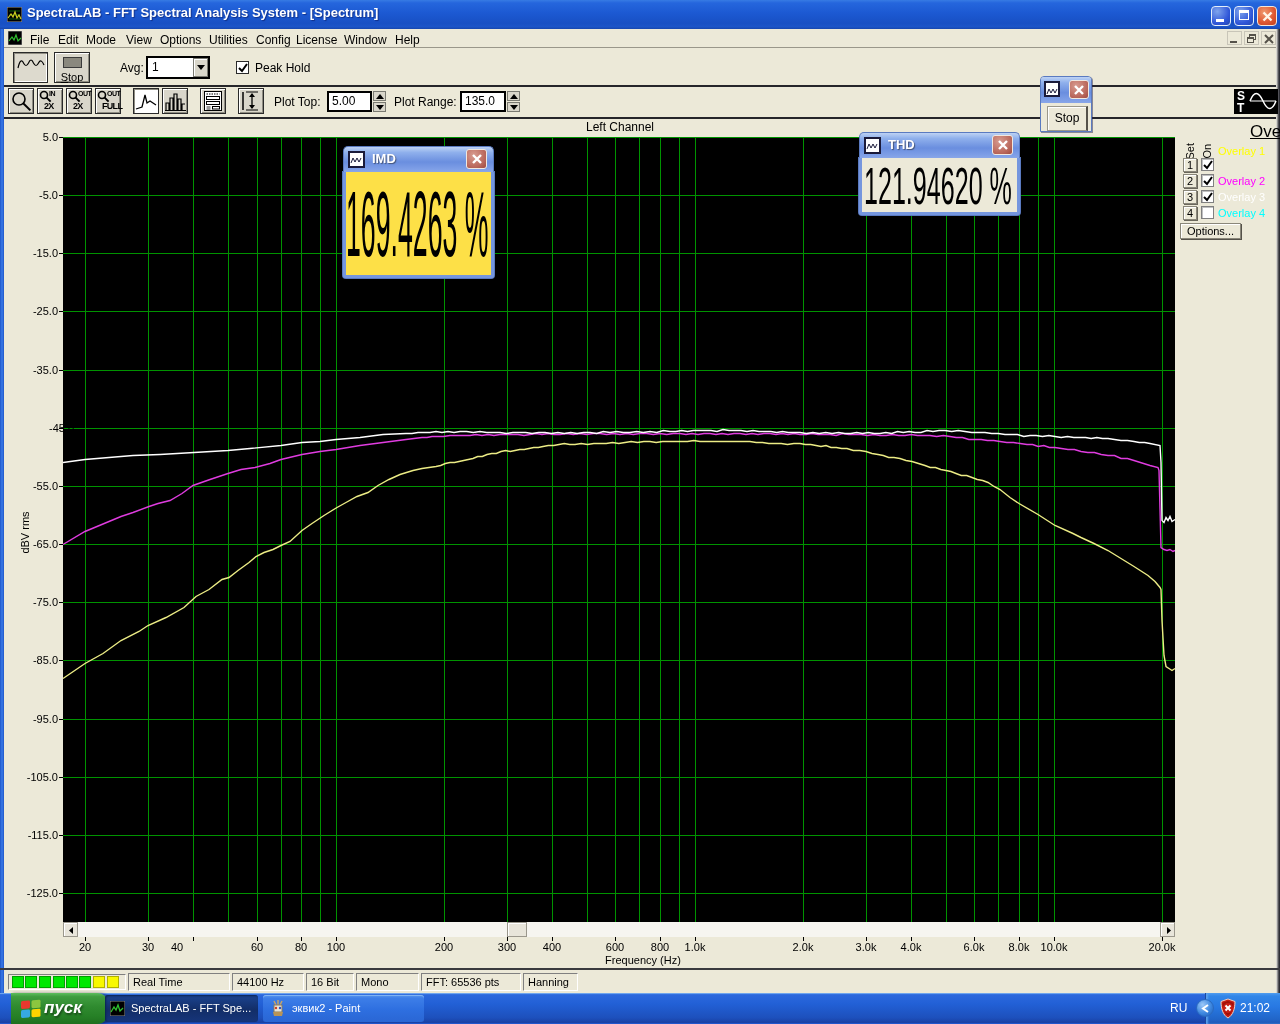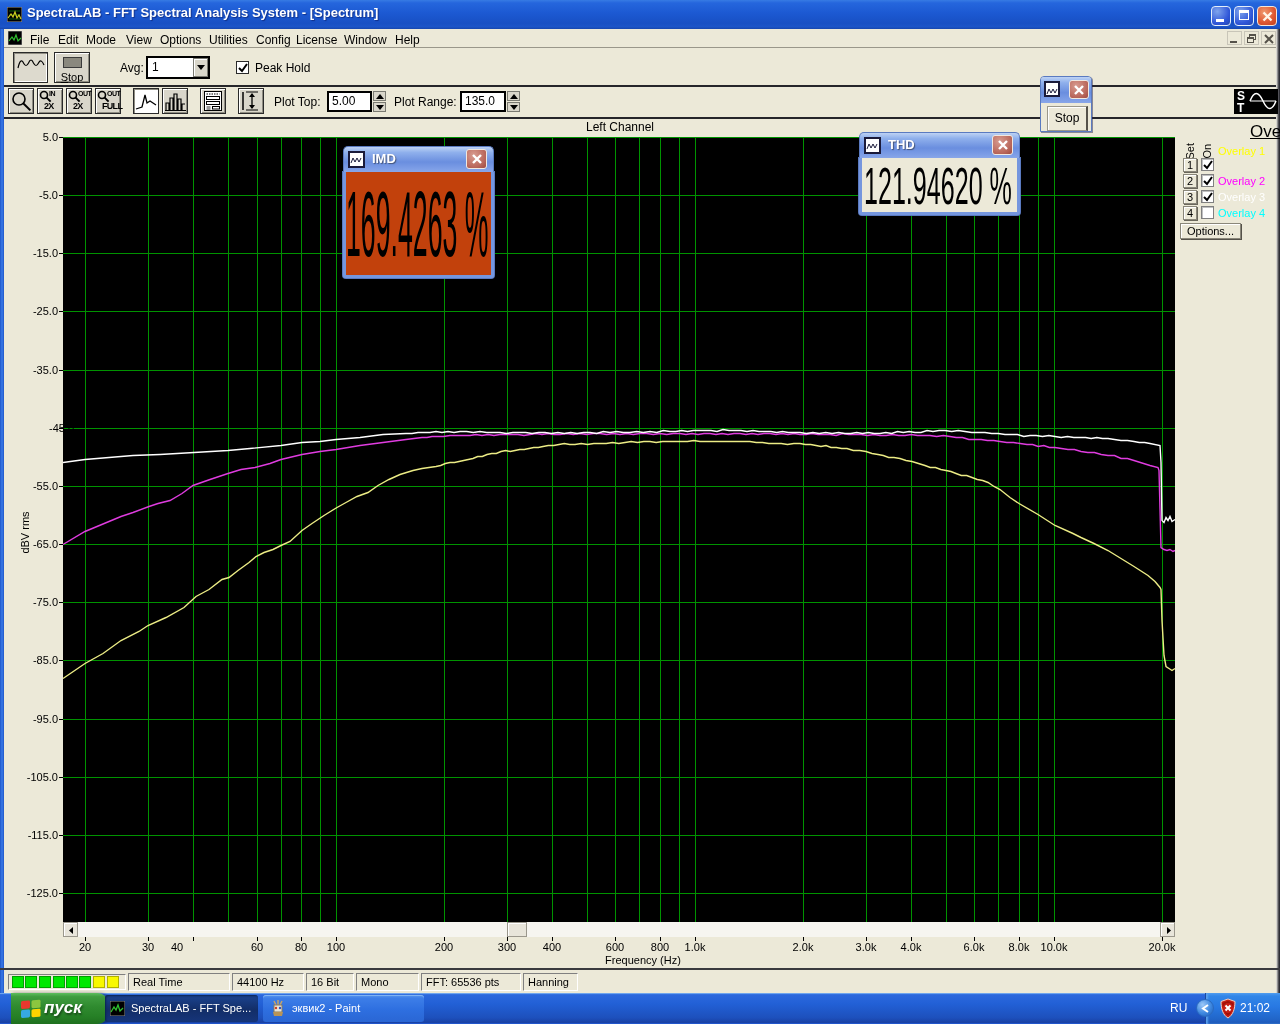--- a/index.html
+++ b/index.html
@@ -320,21 +320,21 @@
 <div class="abs" style="left:1201px;top:190px;width:13px;height:13px;background:#fff;border:1px solid #808080;box-shadow:inset 1px 1px 0 #c0c0c0;">
     <svg class="abs" style="left:1px;top:1px;" width="10" height="10">
       <path d="M1 5 L4 8 L9 1" fill="none" stroke="#000" stroke-width="2"></path>
     </svg>
   </div>
 <div class="abs" style="left:1218px;top:191px;font-size:11px;color:#FFFFFF;">Overlay 3</div>
 <div class="abs" style="left:1183px;top:206px;width:14px;height:14px;background:#ECE9D8;border:1px solid #8a877a;box-shadow:inset 1px 1px 0 #fff,1px 1px 0 #6a675c;text-align:center;font-size:11px;line-height:13px;">4</div>
 <div class="abs" style="left:1201px;top:206px;width:13px;height:13px;background:#fff;border:1px solid #808080;box-shadow:inset 1px 1px 0 #c0c0c0;"></div>
 <div class="abs" style="left:1218px;top:207px;font-size:11px;color:#00FFFF;">Overlay 4</div>
 <div class="abs" style="left:1180px;top:223px;width:61px;height:16px;background:#ECE9D8;border:1px solid #8a877a;box-shadow:inset 1px 1px 0 #fff,1px 1px 0 #55524a;font-size:11px;text-align:center;line-height:15px;">Options...</div>
-<div class="abs" style="left:343px;top:172px;width:151px;height:106px;background:#c2410c;border:3px solid #7596DE;border-top:none;border-radius:0 0 3px 3px;box-shadow:0 0 0 1px #5a7ac0;">
+<div class="abs" style="left:343px;top:172px;width:151px;height:106px;background:#fde047;border:3px solid #7596DE;border-top:none;border-radius:0 0 3px 3px;box-shadow:0 0 0 1px #5a7ac0;">
 <div class="abs" style="left:-3px;top:-26px;width:151px;height:26px;border-radius:5px 5px 0 0;background:linear-gradient(180deg,#BDD2F4 0%,#8FB0EC 22%,#6A8EDF 60%,#7C9DE6 85%,#89A6E8 100%);border:1px solid #5a7ac0;border-bottom:none;">
 <div class="abs" style="left:4px;top:4px;width:17px;height:17px;background:#fff;border:2px solid #1a1a3a;"><svg width="13" height="13">
           <path d="M1 9 L3 4 L5 8 L7 4 L9 8 L11 4" fill="none" stroke="#1a1a3a" stroke-width="1"></path>
         </svg></div>
 <div class="abs" style="left:28px;top:4px;font-size:13px;font-weight:bold;color:#fff;text-shadow:1px 1px 1px #44557a;">IMD</div>
 <div class="abs" style="left:122px;top:2px;width:21px;height:20px;border-radius:3px;border:1px solid #F0E8E0;background:radial-gradient(circle at 35% 30%,#D89C90,#BA685C 65%,#9E4A40);">
         <svg class="abs" style="left:4px;top:3px;" width="12" height="12">
           <path d="M2 2 L10 10 M10 2 L2 10" stroke="#fff" stroke-width="2.4"></path>
         </svg>
       </div>

